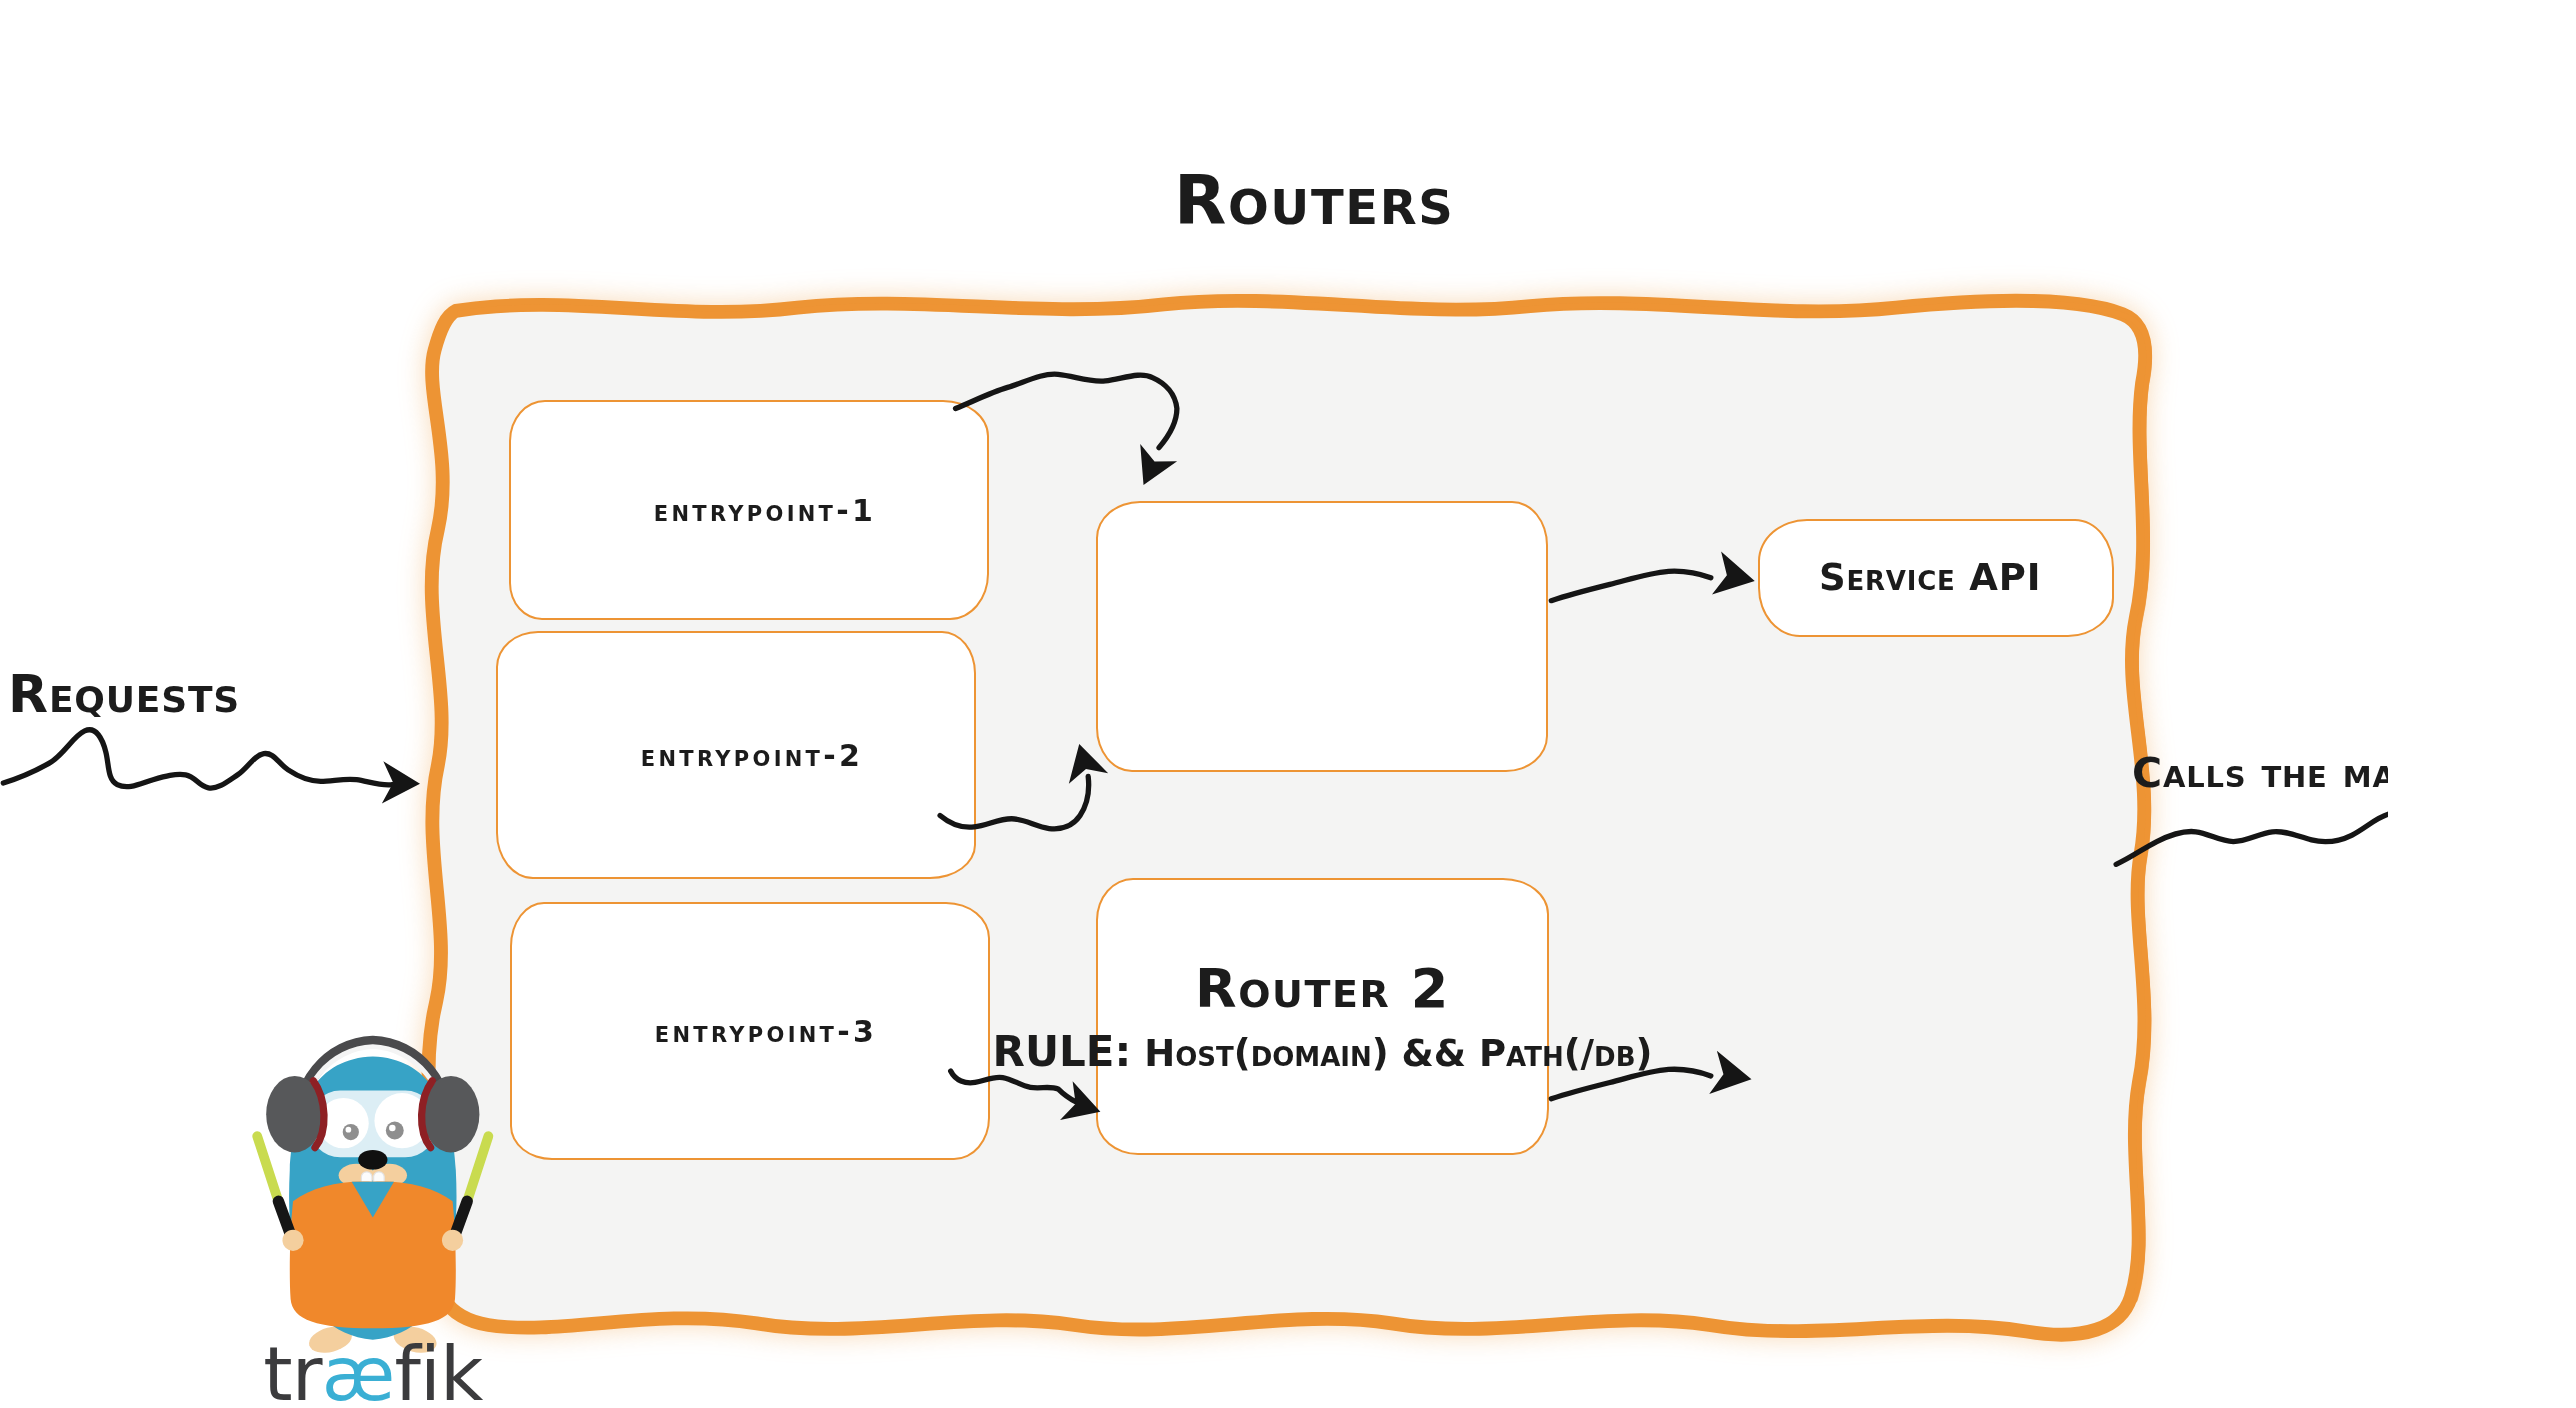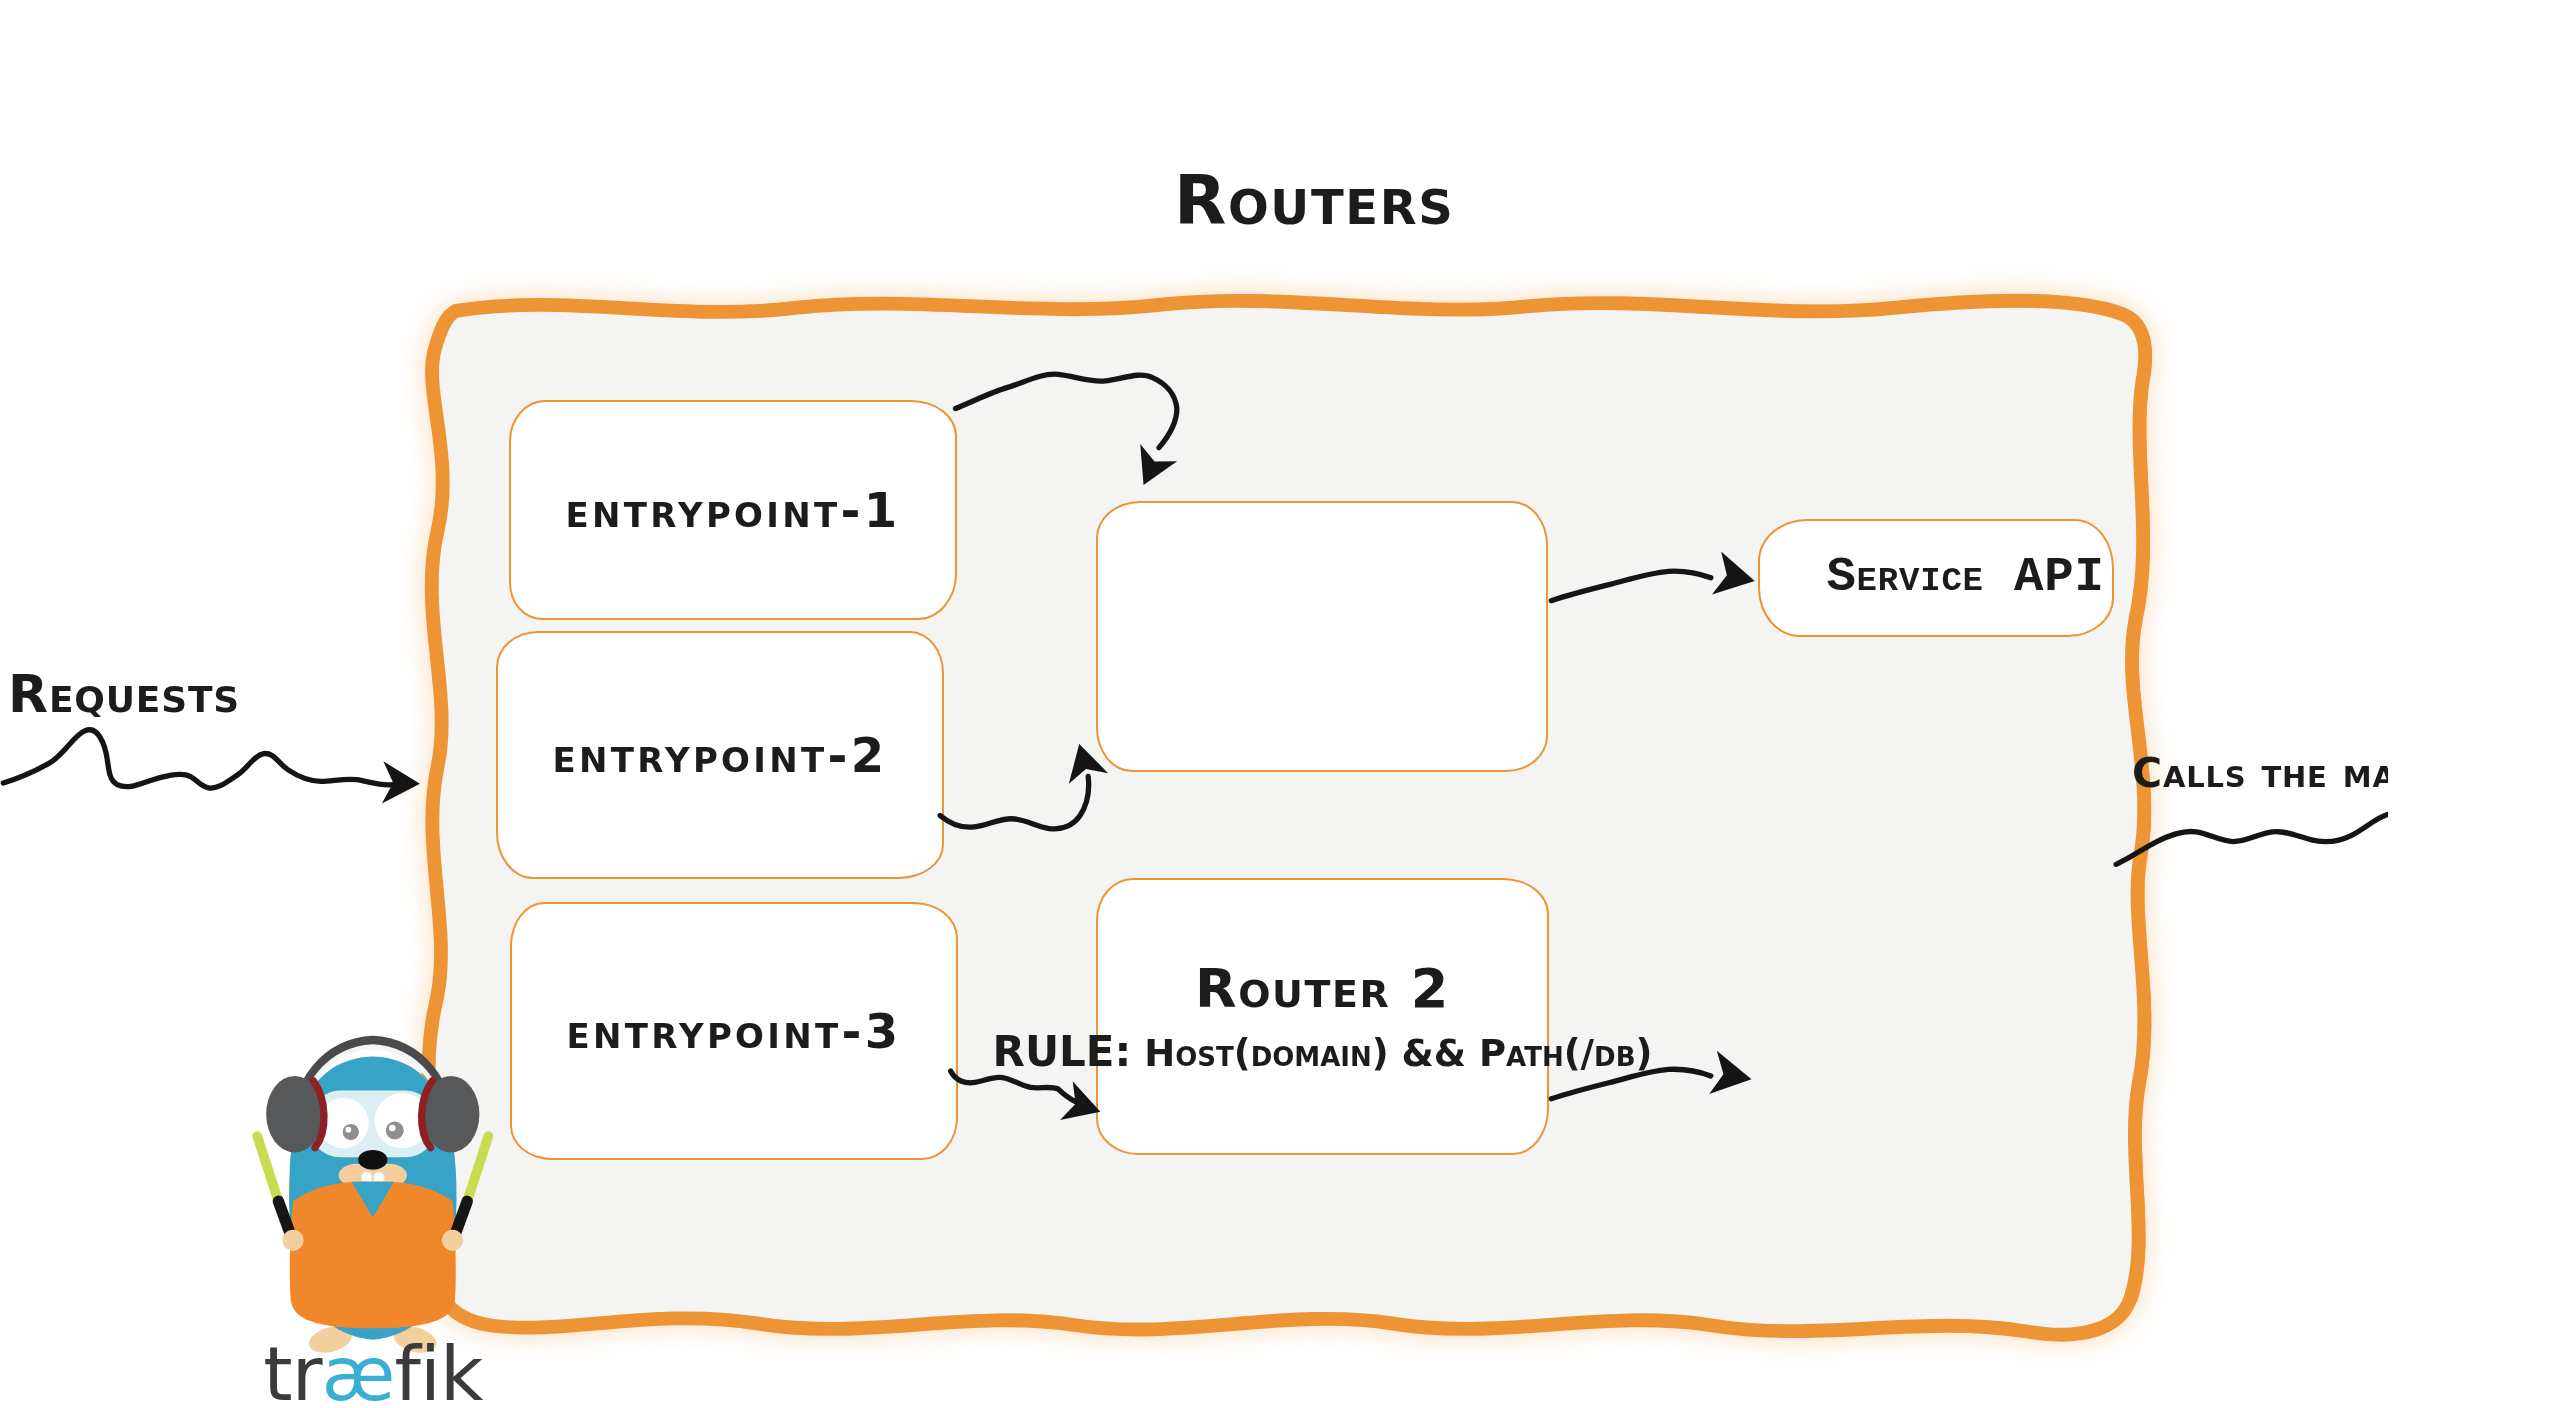--- a/index.html
+++ b/index.html
@@ -12,33 +12,33 @@
   .stage{position:relative;width:2388px;height:1408px;background:#fff;overflow:hidden;
          font-family:"DejaVu Sans","Liberation Sans",sans-serif;color:var(--ink);}
   .layer{position:absolute;left:0;top:0;width:2576px;height:1408px;}
   .layer.top{pointer-events:none;}
   .sc{font-variant:small-caps;font-weight:600;color:var(--ink);}
   .title{position:absolute;left:1174px;top:161px;font-size:68px;letter-spacing:1.6px;}
   .requests-label{position:absolute;left:8.1px;top:664px;font-size:52px;letter-spacing:0.8px;}
   .calls-label{position:absolute;left:2132px;top:749px;font-size:41px;letter-spacing:0.8px;white-space:nowrap;}
   .box{position:absolute;background:#fff;border:2.8px solid var(--orange);
        display:flex;flex-direction:column;align-items:center;justify-content:center;}
-  .ep{font-size:48px;letter-spacing:3.3px;}
+  .ep{font-size:30px;letter-spacing:3.3px;padding-left:32px;}
   .ep1{left:509px;top:400px;width:444px;height:216px;border-radius:36px 46px 39px 33px / 41px 36px 46px 37px;}
   .ep2{left:496px;top:631px;width:444px;height:244px;border-radius:42px 34px 46px 37px / 36px 42px 34px 46px;}
   .ep3{left:510px;top:902px;width:444px;height:254px;border-radius:34px 44px 36px 42px / 44px 36px 42px 34px;}
   .r1{left:1096px;top:501px;width:448px;height:244px;border-radius:44px 36px 42px 36px / 37px 44px 36px 44px;justify-content:flex-start;padding-top:23px;}
   .r2{left:1096px;top:878px;width:449px;height:273px;border-radius:37px 46px 36px 42px / 42px 36px 46px 36px;}
   .router-title{font-size:54px;letter-spacing:1.6px;}
   .r1 .rule{margin-top:50px;font-size:44px;letter-spacing:0.8px;white-space:nowrap;}
   .r2 .rule-line{margin-top:6.5px;font-size:37px;white-space:nowrap;}
   .r2 .rule-line .rule-label{font-size:42px;}
   .r2 .middleware{margin-top:4.9px;font-size:43px;white-space:nowrap;}
-  .svc{align-items:center;padding-left:59px;font-size:49px;letter-spacing:0.8px;
-       line-height:1.45;white-space:pre-line;text-align:left;font-family:Liberation Mono, monospace;}
+  .svc{align-items:flex-start;padding-left:59px;font-size:37px;letter-spacing:0.8px;
+       line-height:1.45;white-space:pre-line;text-align:left;}
   .api{left:1758px;top:519px;width:293px;height:114px;border-radius:49px 39px 46px 42px / 42px 49px 39px 49px;}
   .dash{left:1758px;top:978px;width:293px;height:179px;border-radius:39px 47px 37px 44px / 46px 37px 47px 37px;}
 </style>
 </head>
 <body>
 
 <div class="stage">
 
   <svg class="layer" viewBox="0 0 3165 1730">
     <path d="M 560,382 C 700,360 830,396 980,378 C 1130,362 1280,392 1430,374

